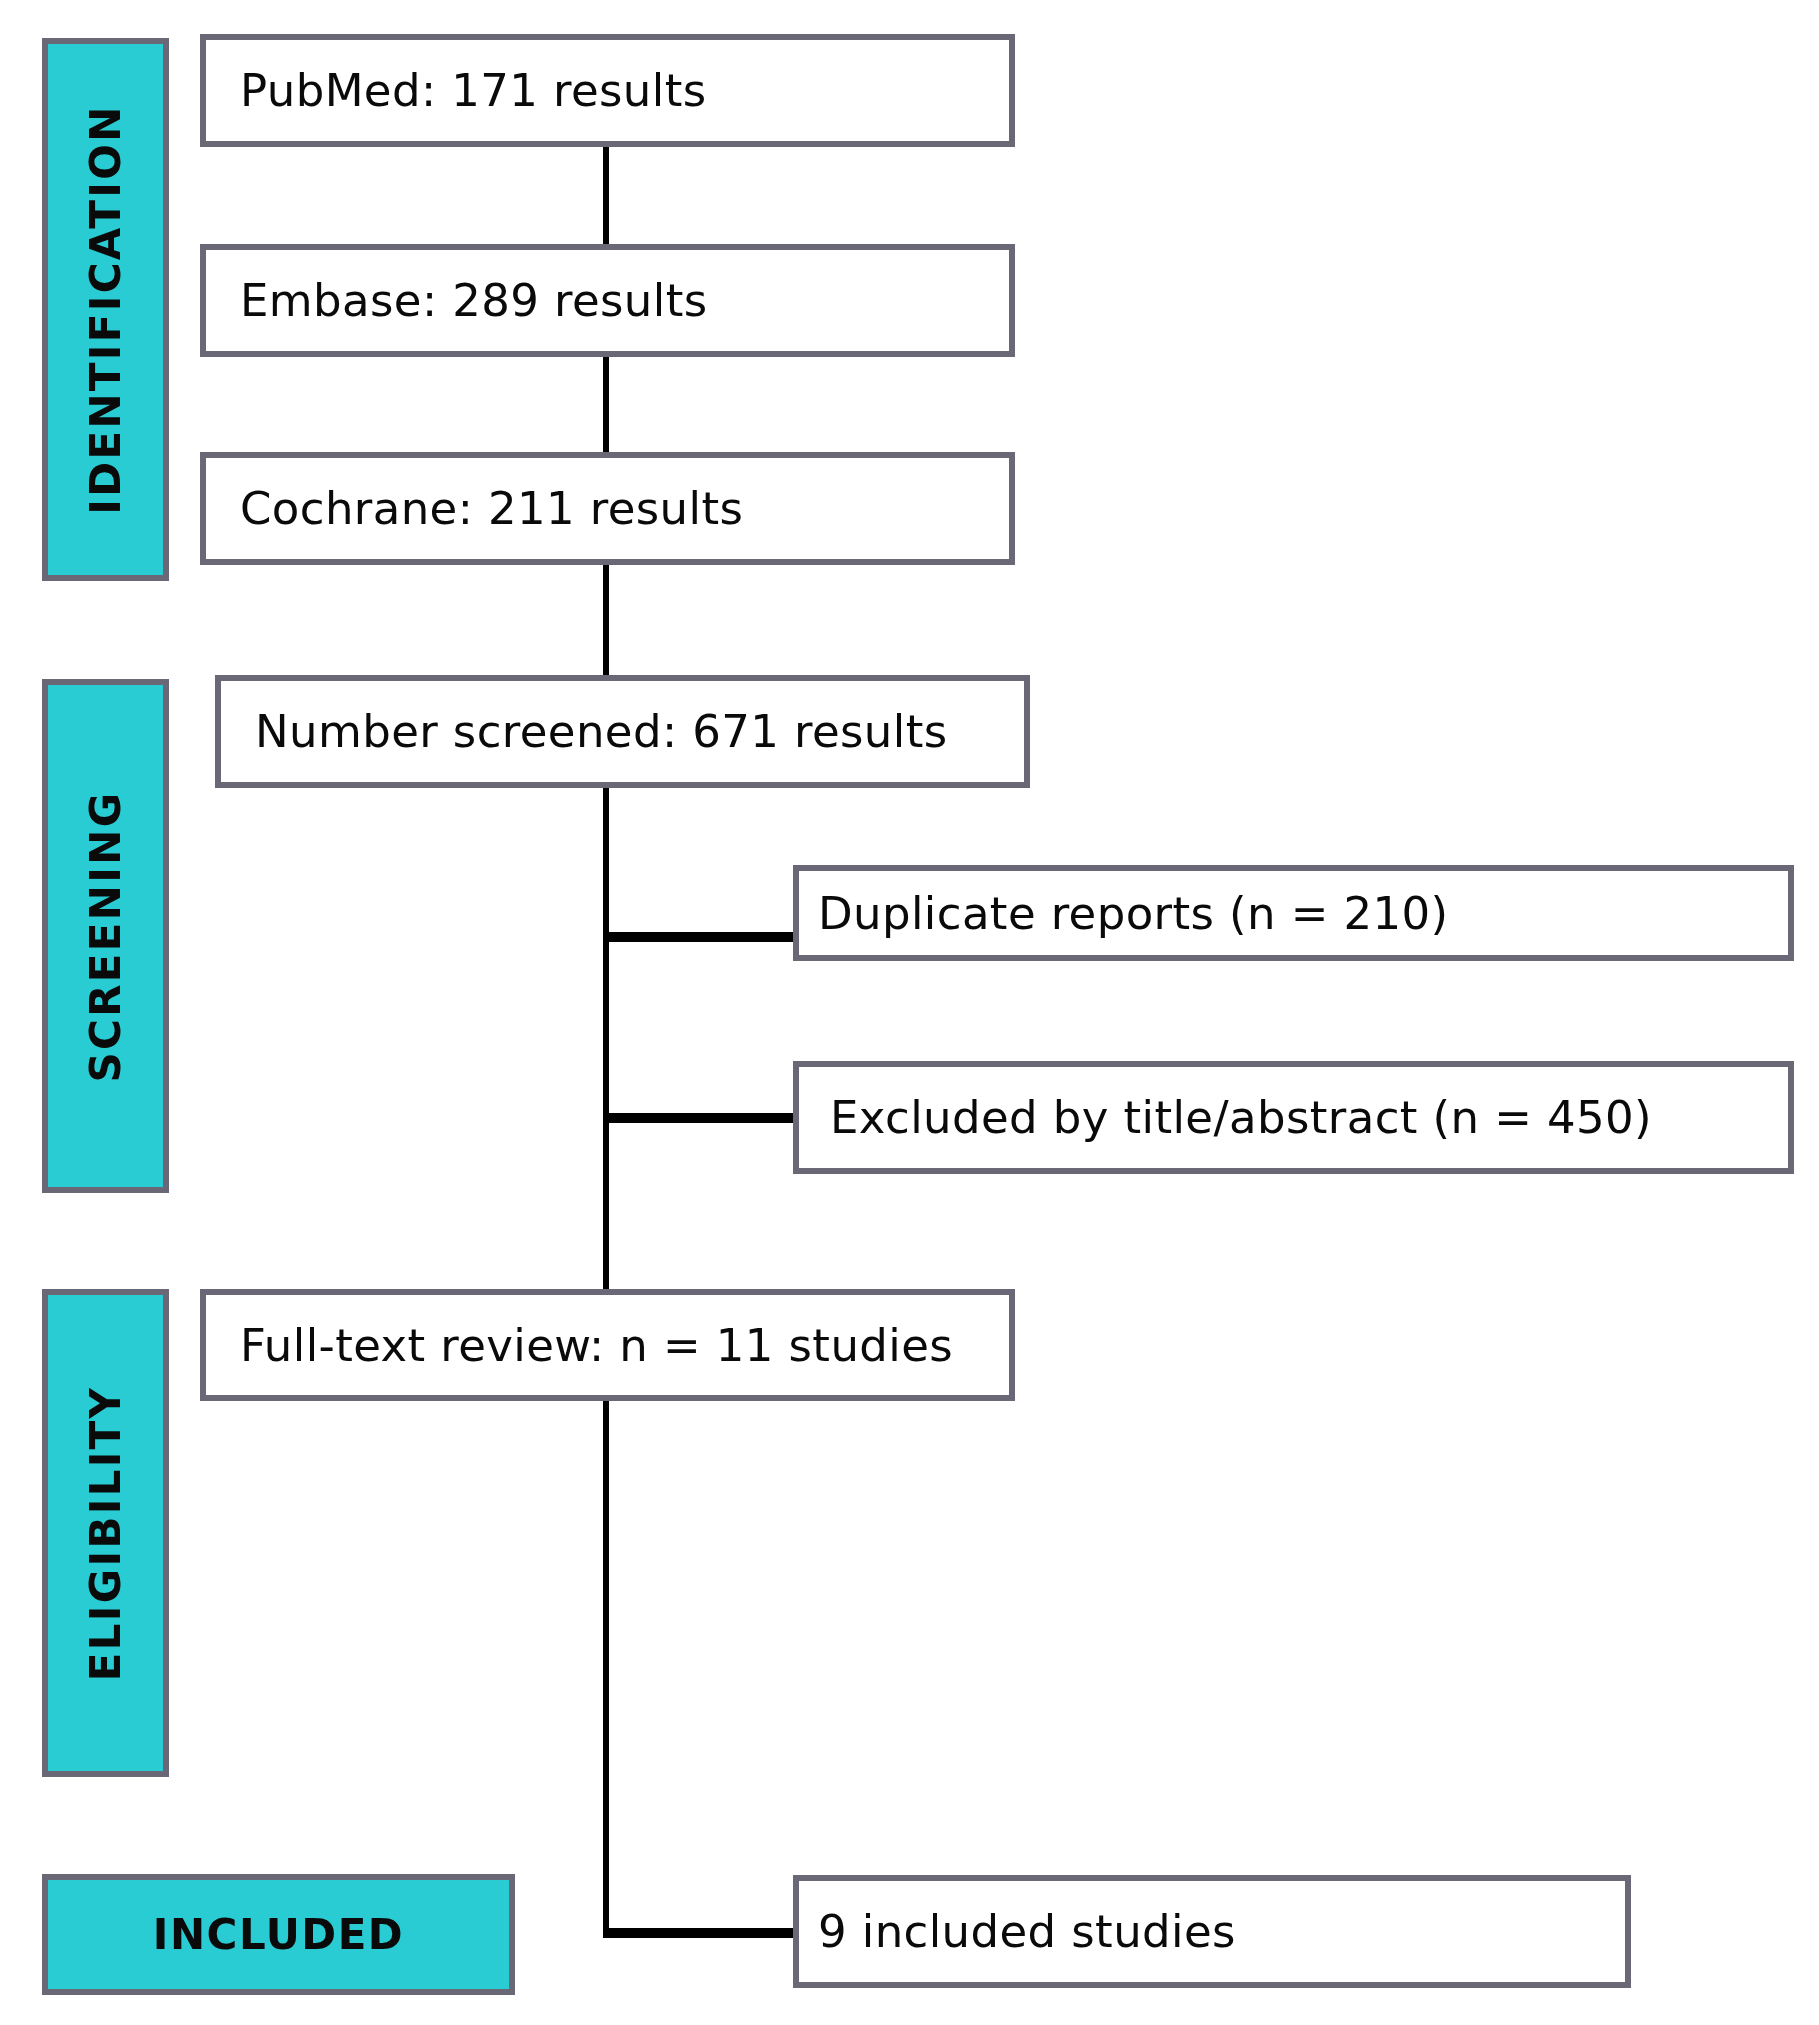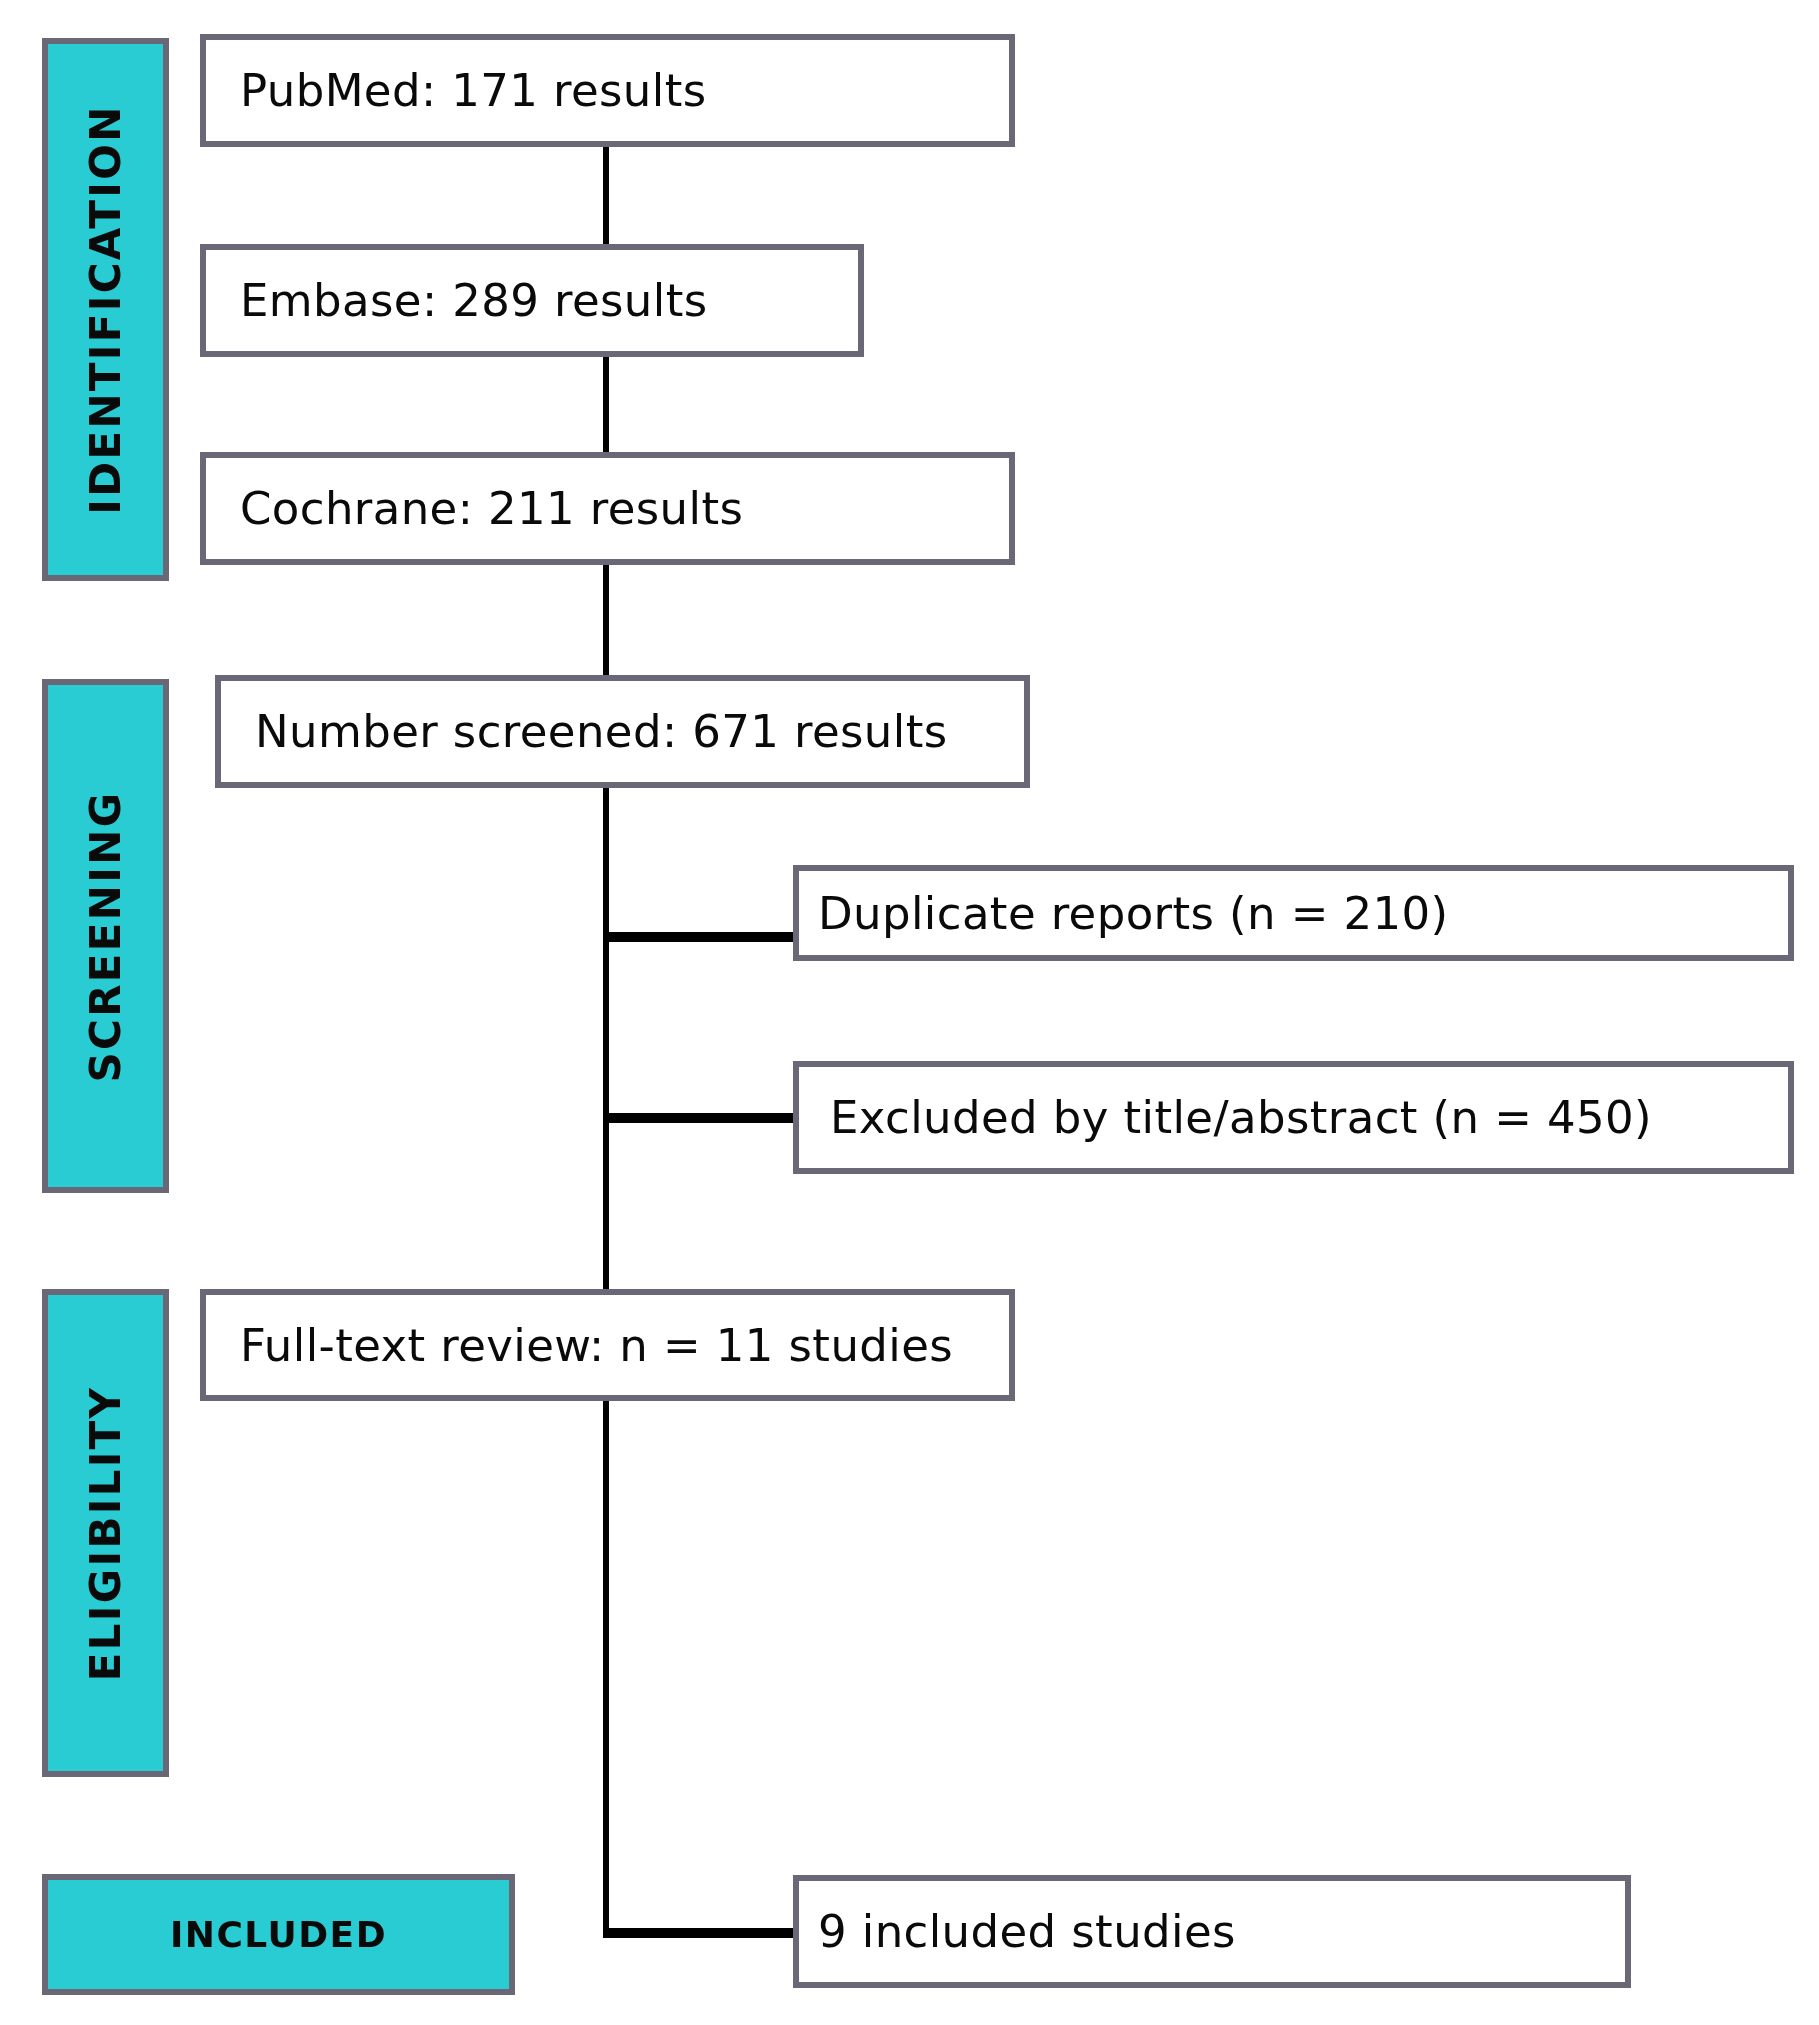--- a/index.html
+++ b/index.html
@@ -30,21 +30,21 @@
     position:absolute;z-index:2;
     background:var(--box-fill);
     border:6px solid var(--border);
     display:flex;align-items:center;
     font-size:45px;font-weight:400;color:var(--text);
     letter-spacing:0.4px;white-space:nowrap;
   }
   .node-left{padding-left:34px;}
   .node-right{padding-left:19px;}
   #node-pubmed{left:200px;top:34px;width:815px;height:113px;}
-  #node-embase{left:200px;top:244px;width:664px;height:113px;}
+  #node-embase{left:200px;top:244px;width:815px;height:113px;}
   #node-cochrane{left:200px;top:452px;width:815px;height:113px;}
   #node-screened{left:200px;top:675px;width:815px;height:113px;margin-left:15px;}
   #node-duplicates{left:793px;top:865px;width:1001px;height:96px;}
   #node-excluded{left:793px;top:1061px;width:1001px;height:113px;padding-left:31px;}
   #node-fulltext{left:200px;top:1289px;width:815px;height:112px;}
   #node-included-studies{left:793px;top:1875px;width:838px;height:113px;}
 
   
   .stage{
     position:absolute;z-index:2;
@@ -53,21 +53,21 @@
     display:flex;align-items:center;justify-content:center;
     color:var(--text);font-weight:700;
   }
   .stage .vlabel{
     transform:rotate(-90deg);
     white-space:nowrap;
     font-size:42px;letter-spacing:2.3px;
   }
   .stage .hlabel{
     white-space:nowrap;
-    font-size:36px;letter-spacing:1.5px;
+    font-size:42px;letter-spacing:1.5px;
   }
   #stage-identification{left:42px;top:38px;width:127px;height:543px;}
   #stage-screening{left:42px;top:679px;width:127px;height:514px;}
   #stage-eligibility{left:42px;top:1289px;width:127px;height:488px;}
   #stage-included{left:42px;top:1874px;width:473px;height:121px;}
 </style>
 </head>
 <body>
 
 <div class="canvas">

